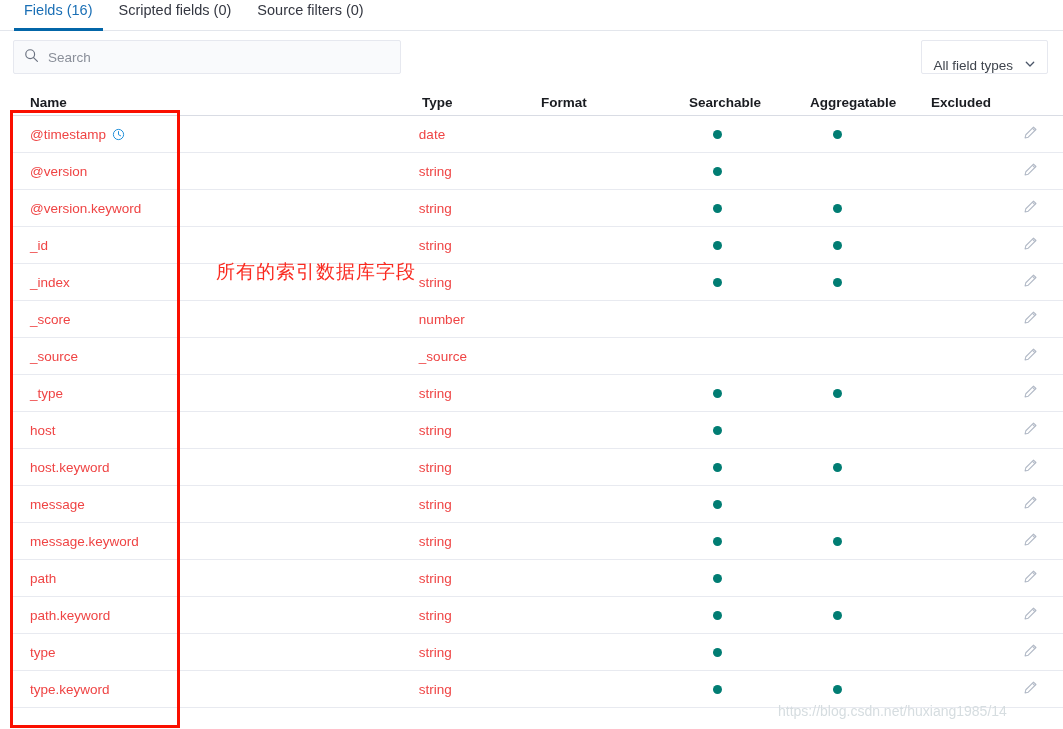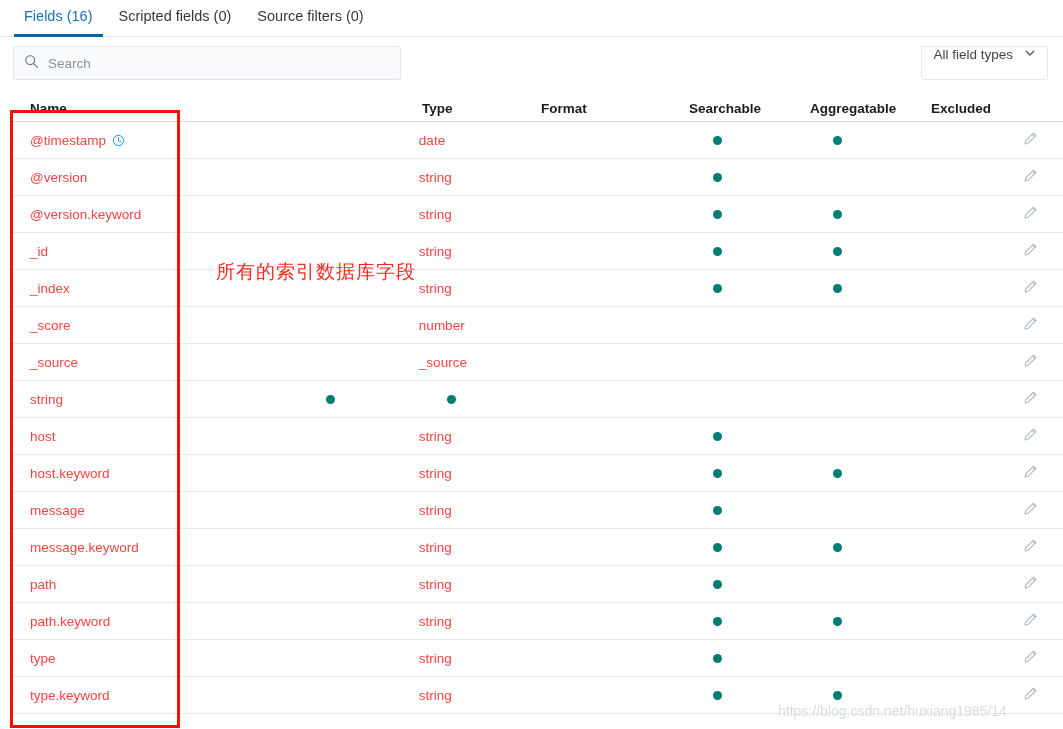--- a/index.html
+++ b/index.html
@@ -17,21 +17,21 @@
     width: 1063px;
     height: 729px;
     background: #ffffff;
   }
 
   
   .tabs {
     position: relative;
     display: flex;
     align-items: flex-end;
-    height: 37px;
+    height: 31px;
     padding-left: 11px;
     border-bottom: 1px solid #e3e6ec;
   }
   .tab {
     position: relative;
     font-size: 14.5px;
     color: #343741;
     padding: 0 13px 13px 13px;
     line-height: 1;
     white-space: nowrap;
@@ -83,21 +83,21 @@
   .fieldtypes {
     position: absolute;
     right: 15px;
     top: 9px;
     height: 34px;
     min-width: 118px;
     background: #ffffff;
     border: 1px solid #e6e8ef;
     border-radius: 2px;
     display: flex;
-    align-items: flex-start;
+    align-items: flex-end;
     gap: 11px;
     padding: 0 11px;
     font-size: 13.5px;
     color: #3f444d;
     cursor: pointer;
   }
 
   
   .table {
     position: relative;
@@ -356,20 +356,23 @@
           <div class="c-agg"></div>
           <div class="c-excl"></div>
           <div class="c-act">
             <span class="pencil"><svg width="15" height="15" viewBox="0 0 16 16" fill="none">
                 <path d="M11.2 2.2 L13.8 4.8 L5.6 13 L2.2 13.8 L3 10.4 Z" stroke="#98a2b3" stroke-width="1.15" stroke-linejoin="round"></path>
                 <path d="M10 3.4 L12.6 6" stroke="#98a2b3" stroke-width="1.15"></path>
               </svg></span>
           </div>
         </div>
         <div class="row">
+          <div class="c-name">
+            <span>_type</span>
+          </div>
           <div class="c-type">string</div>
           <div class="c-format"></div>
           <div class="c-search">
             <span class="dot"></span>
           </div>
           <div class="c-agg">
             <span class="dot"></span>
           </div>
           <div class="c-excl"></div>
           <div class="c-act">

